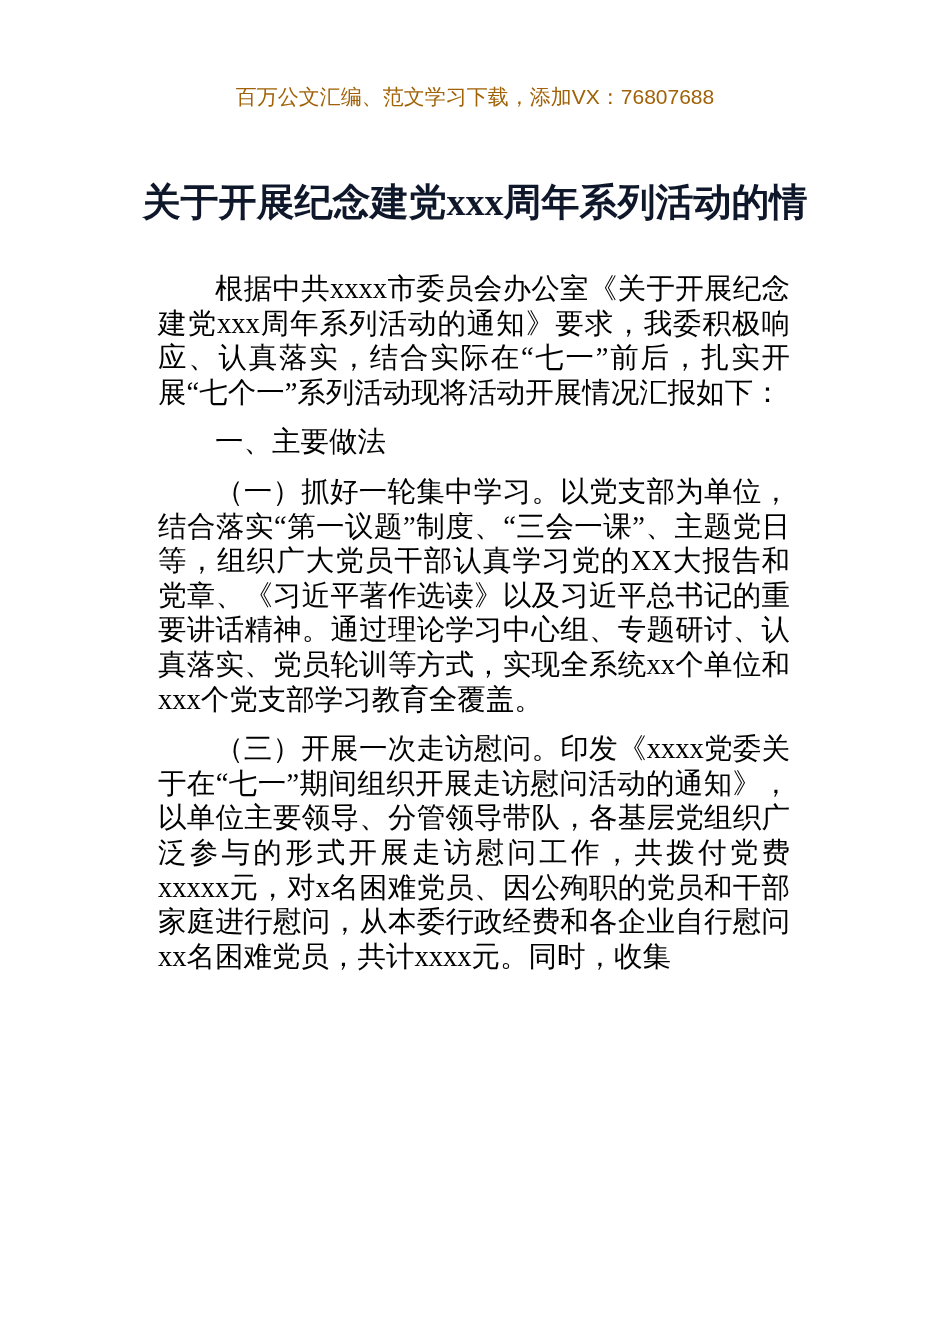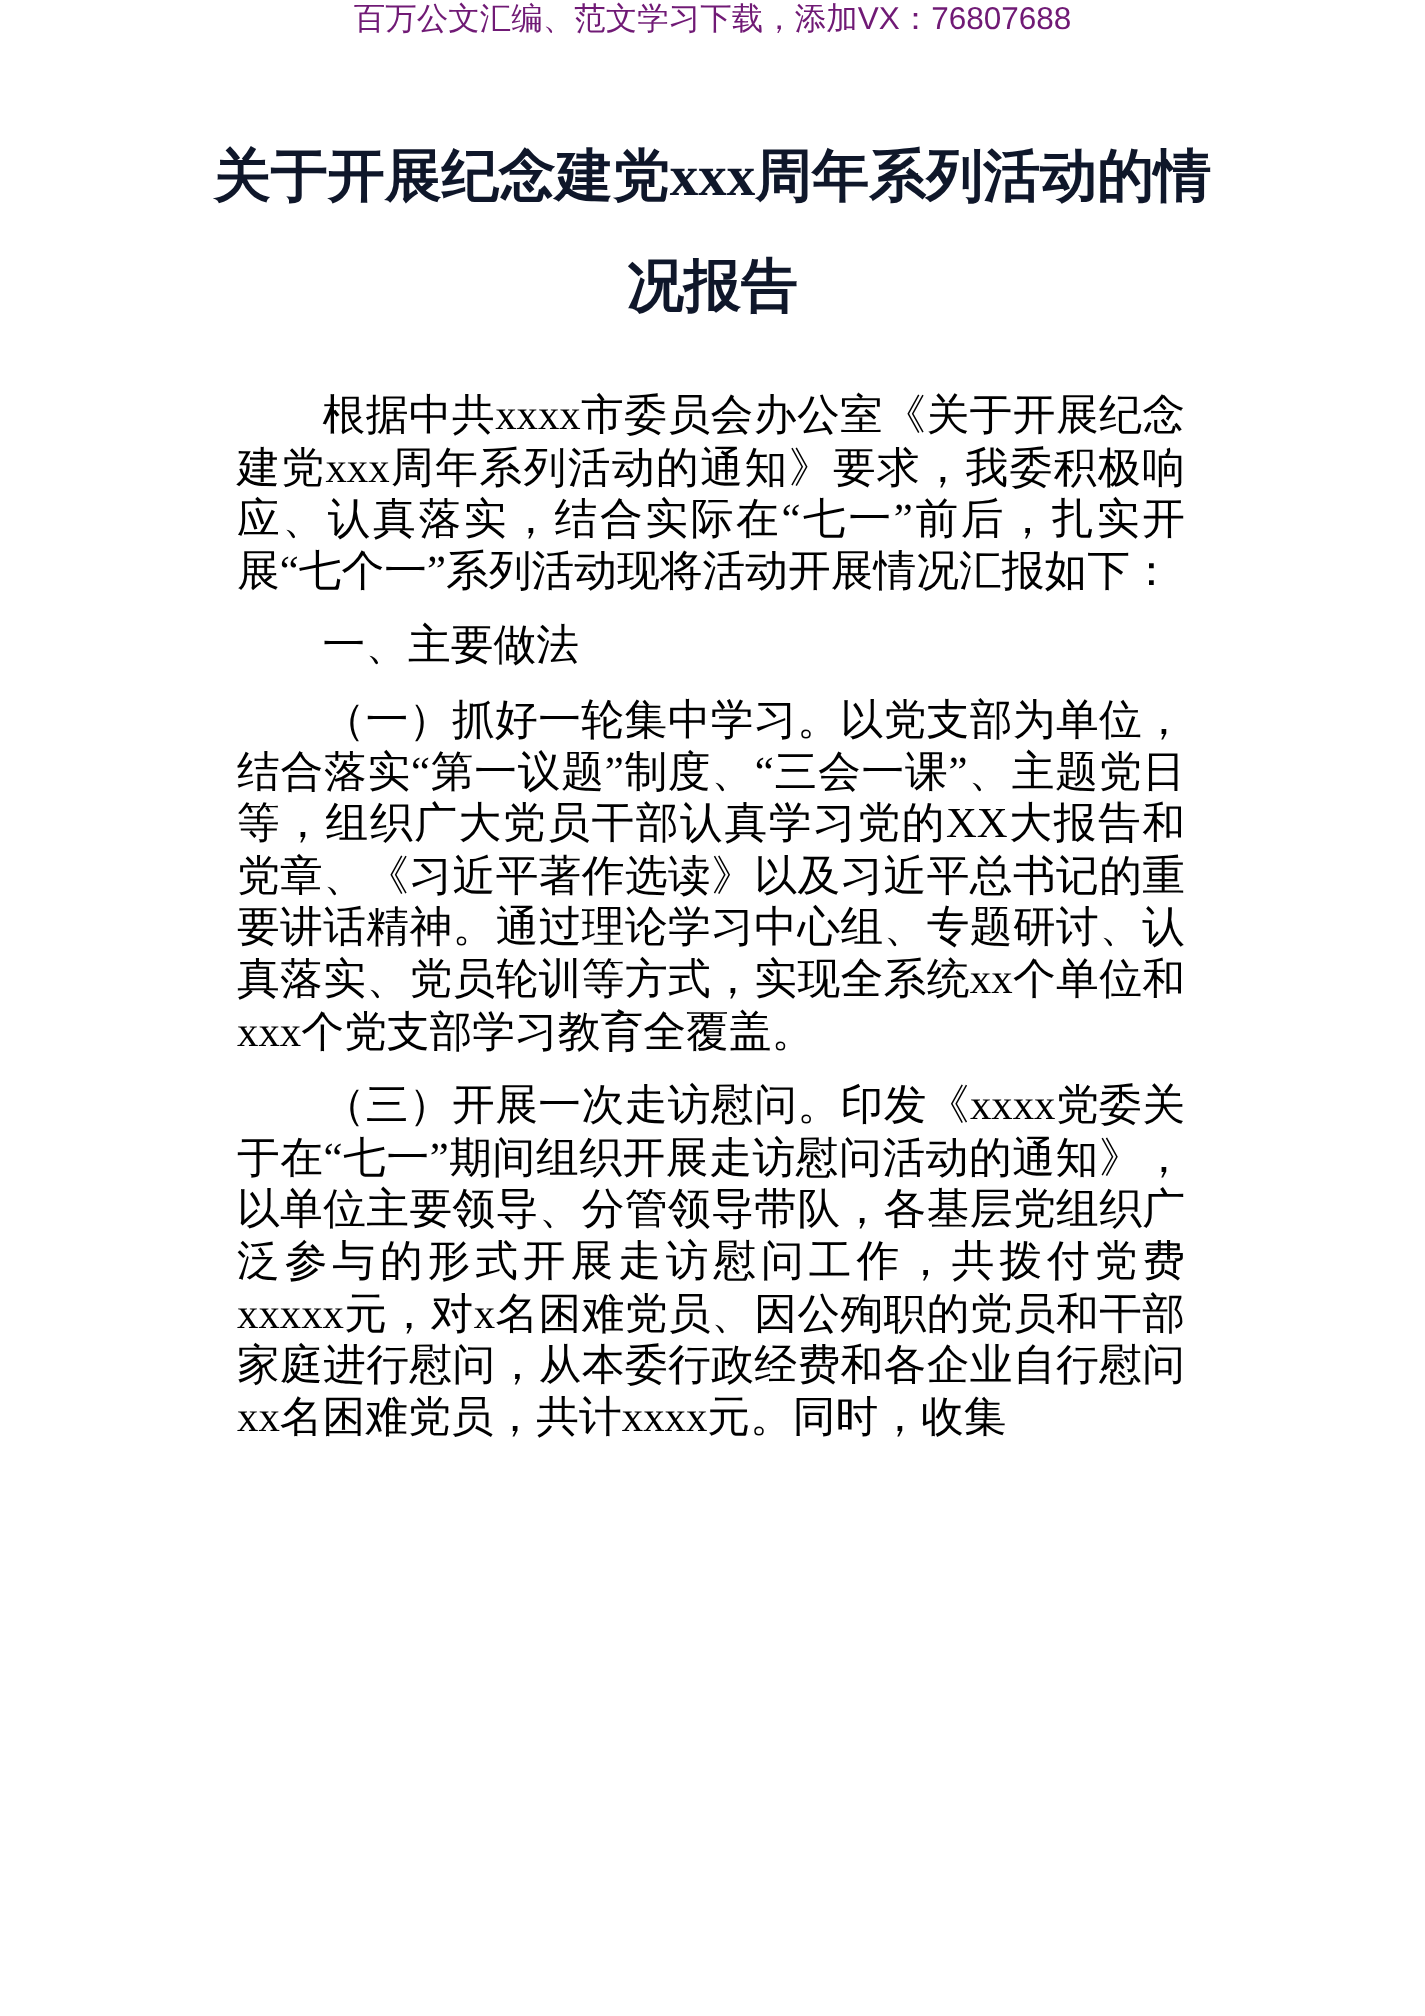--- a/index.html
+++ b/index.html
@@ -10,25 +10,26 @@
   }
   .page {
     position: relative;
     width: 950px;
     height: 1344px;
     background: #ffffff;
     color: #000000;
     overflow: hidden;
   }
   .promo-banner {
+    padding-top: 84px;
     text-align: center;
     font-family: "Liberation Sans", "DejaVu Sans", sans-serif;
     font-size: 21px;
     line-height: 26px;
-    color: #701a75;
+    color: #a16207;
   }
   .doc-title {
     margin: 56px 120px 0;
     font-family: "Liberation Serif", sans-serif;
     font-weight: 700;
     font-size: 38px;
     line-height: 73px;
     text-align: center;
     color: #0f172a;
   }
@@ -54,21 +55,20 @@
 </style>
 </head>
 <body>
 
 <div class="page">
 
   <div class="promo-banner">百万公文汇编、范文学习下载，添加VX：76807688</div>
 
   <h1 class="doc-title">
     <span class="title-line">关于开展纪念建党xxx周年系列活动的情</span>
-    <span class="title-line">况报告</span>
   </h1>
 
   <div class="doc-body">
     <p>根据中共xxxx市委员会办公室《关于开展纪念建党xxx周年系列活动的通知》要求，我委积极响应、认真落实，结合实际在“七一”前后，扎实开展“七个一”系列活动现将活动开展情况汇报如下：</p>
     <p>一、主要做法</p>
     <p>（一）抓好一轮集中学习。以党支部为单位，结合落实“第一议题”制度、“三会一课”、主题党日等，组织广大党员干部认真学习党的XX大报告和党章、《习近平著作选读》以及习近平总书记的重要讲话精神。通过理论学习中心组、专题研讨、认真落实、党员轮训等方式，实现全系统xx个单位和xxx个党支部学习教育全覆盖。</p>
     <p>（三）开展一次走访慰问。印发《xxxx党委关于在“七一”期间组织开展走访慰问活动的通知》，以单位主要领导、分管领导带队，各基层党组织广泛参与的形式开展走访慰问工作，共拨付党费xxxxx元，对x名困难党员、因公殉职的党员和干部家庭进行慰问，从本委行政经费和各企业自行慰问xx名困难党员，共计xxxx元。同时，收集</p>
   </div>
 
 </div>

